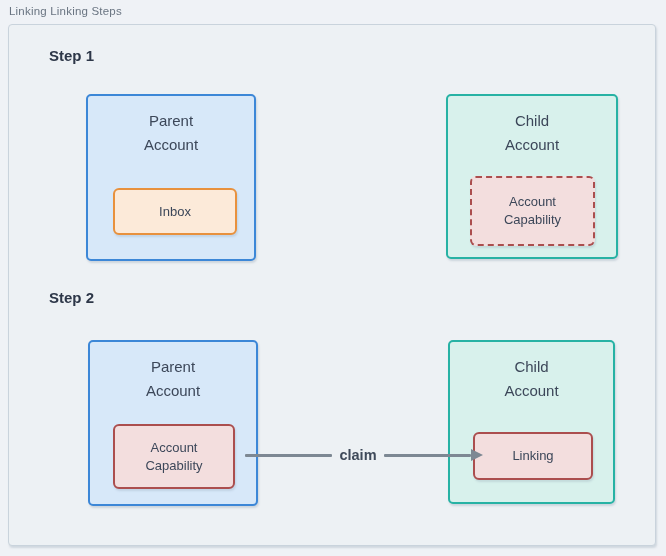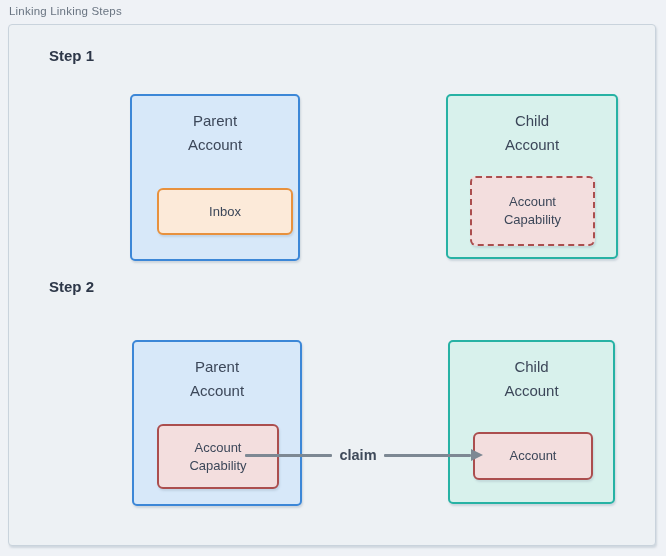--- a/index.html
+++ b/index.html
@@ -39,33 +39,32 @@
     box-shadow: 1px 2px 2px rgba(150, 165, 180, 0.35);
   }
 
   .step-label {
     position: absolute;
     font-size: 15px;
     font-weight: 700;
     color: var(--text-dark, #2d3748);
   }
   #step1-label { left: 40px; top: 22px; }
-  #step2-label { left: 40px; top: 253px; }
+  #step2-label { left: 40px; top: 264px; }
 
   .outer-box {
     position: absolute;
     box-sizing: border-box;
     border-radius: 5px;
     border: 2px solid;
     box-shadow: 1px 2px 2px rgba(130, 150, 170, 0.3);
   }
   .parent-box {
     background: var(--parent-box-fill, #d7e8f9);
     border-color: var(--parent-box-border, #3c87d7);
-    margin-left: 44px;
   }
   .child-box {
     background: var(--child-box-fill, #d8f1ec);
     border-color: var(--child-box-border, #27b2a4);
   }
   #p1 { left: 77px;  top: 69px;  width: 170px; height: 167px; }
   #c1 { left: 437px; top: 69px;  width: 172px; height: 165px; }
   #p2 { left: 79px;  top: 315px; width: 170px; height: 166px; }
   #c2 { left: 439px; top: 315px; width: 167px; height: 164px; }
 
@@ -96,21 +95,21 @@
     font-size: 13px;
     line-height: 18px;
     color: var(--text-box, #3c4759);
     box-shadow: 1px 2px 2px rgba(130, 150, 170, 0.25);
   }
   .inner-box span {
     display: inline-block;
     max-width: 92px;
   }
   #p1-inner {
-    left: 25px; top: 92px; width: 136px; height: 47px;
+    left: 25px; top: 92px; width: 124px; height: 47px;
     background: var(--inbox-fill, #fcead9);
     border: 2px solid var(--inbox-border, #e8913d);
   }
   #c1-inner {
     left: 22px; top: 80px; width: 125px; height: 70px;
     background: var(--capability-fill, #f3dede);
     border: 2px dashed var(--capability-border, #ab4e4e);
   }
   #p2-inner {
     left: 23px; top: 82px; width: 122px; height: 65px;
@@ -202,17 +201,17 @@
     <div class="arrow-label">claim</div>
     <div class="seg"></div>
     <div class="head-right"></div>
   </div>
 
   <div class="outer-box child-box" id="c2">
     <div class="box-title">
       <span>Child Account</span>
     </div>
     <div class="inner-box" id="c2-inner">
-      <span>Account</span>
+      <span>Linking</span>
     </div>
   </div>
 
 </div>
 
 </body></html>

